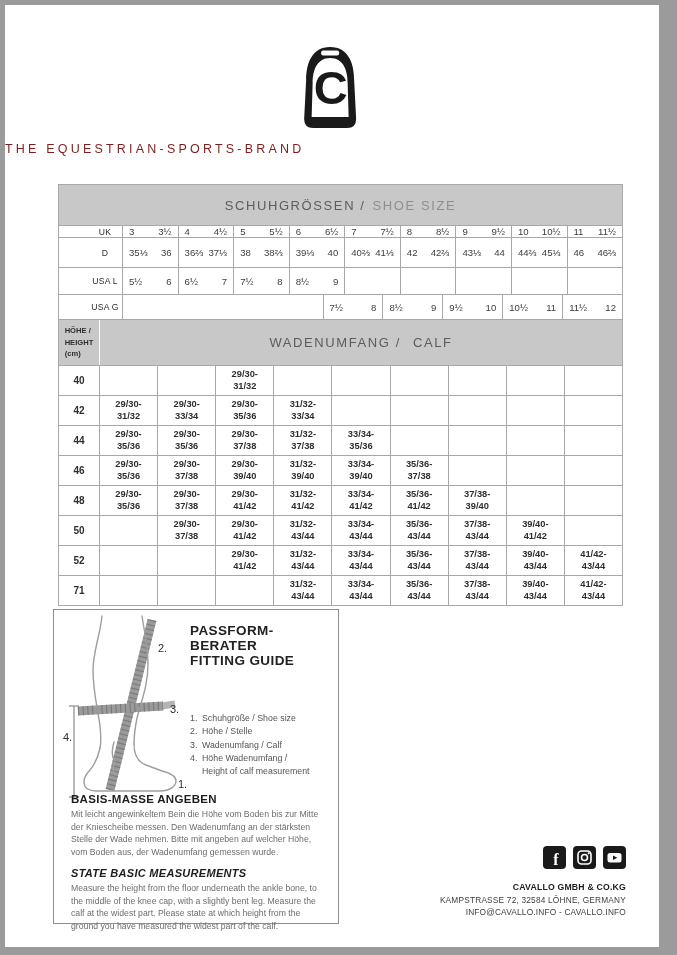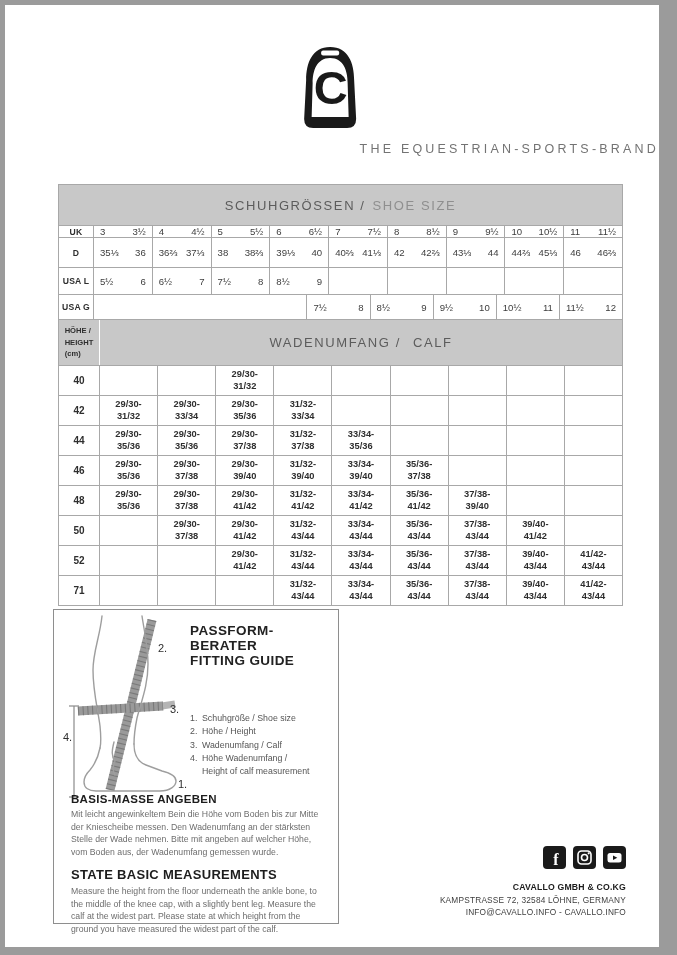--- a/index.html
+++ b/index.html
@@ -9,41 +9,41 @@
     font-family:"Liberation Sans", sans-serif;
     -webkit-font-smoothing:antialiased;
   }
   .page{
     position:absolute;left:5px;top:5px;width:654px;height:942px;
     background:#ffffff;overflow:hidden;
   }
   
   .logo{position:absolute;left:50%;top:41px;transform:translateX(-53%);}
   .tagline{
-    position:absolute;top:137px;left:0;width:100%;text-align:right;
-    font-size:12.5px;letter-spacing:3.2px;color:#737373;
+    position:absolute;top:137px;left:0;width:100%;text-align:left;
+    font-size:12.5px;letter-spacing:3.2px;color:#7f1d1d;
   }
   
   .tables{position:absolute;left:53px;top:179px;width:565px;}
   .table-block{border:1px solid #a8a8a8;box-sizing:border-box;}
   .calf-block{border-top:none;}
   .table-title{
     height:40px;background:#c8c8c8;display:flex;align-items:center;justify-content:center;
     gap:7px;font-size:13px;letter-spacing:1.6px;color:#5c5c5c;
   }
   .table-title .light{color:#8f8f8f;}
   .st-row{display:flex;border-top:1px solid #a8a8a8;align-items:stretch;}
   .st-row:nth-child(2){height:29px;}
   .st-row:nth-child(3){height:26px;}
   .st-row:nth-child(4){height:24px;}
   .st-row:nth-child(5){height:23px;}
   .st-label{
     width:34px;flex:0 0 34px;border-right:1px solid #a8a8a8;
     display:flex;align-items:center;justify-content:center;
-    font-size:8.6px;font-weight:bold;color:#2e2e2e;letter-spacing:0.2px;
+    font-size:8.6px;font-weight:normal;color:#2e2e2e;letter-spacing:0.2px;margin-left:29px;
   }
   .st-group{
     flex:1 1 0;display:flex;justify-content:space-between;align-items:center;
     padding:0 6px;font-size:9.6px;color:#3d3d3d;box-sizing:border-box;
   }
   .st-group + .st-group{border-left:1px solid #a8a8a8;}
   .st-merged{flex:4 1 0;}
   
   .calf-head{display:flex;height:45px;}
   .calf-corner{
@@ -75,21 +75,21 @@
     position:absolute;left:136px;top:13px;font-weight:bold;font-size:13.5px;
     line-height:1.12;letter-spacing:0.4px;color:#222;white-space:pre-line;
   }
   .fg-list{position:absolute;left:136px;top:102px;font-size:8.8px;color:#555;}
   .fg-item{display:flex;line-height:1.52;}
   .fg-item .num{width:12px;flex:0 0 12px;}
   .fg-item .txt{white-space:pre-line;}
   .sec-basis{position:absolute;left:17px;top:183px;width:254px;}
   .sec-state{position:absolute;left:17px;top:257px;width:256px;}
   .sec-h{font-size:11.5px;font-weight:bold;color:#1d1d1d;letter-spacing:0.3px;margin:0 0 3px 0;}
-  .sec-state .sec-h{font-size:13px;}
+  .sec-state .sec-h{font-size:11px;font-style:italic;}
   .sec-p{font-size:8.7px;color:#6d6d6d;line-height:1.45;margin:0;}
   
   .social{position:absolute;right:33px;top:841px;display:flex;gap:7px;}
   .social svg{display:block;cursor:pointer;}
   .footer-info{
     position:absolute;right:33px;top:876px;text-align:right;
     font-size:8.3px;line-height:1.5;color:#3d3d3d;letter-spacing:0.2px;
   }
   .footer-info .company{font-weight:bold;font-size:8.7px;color:#1c1c1c;}
 </style>
@@ -446,21 +446,21 @@
 
     <div class="fg-heading">PASSFORM-BERATER
 FITTING GUIDE</div>
     <div class="fg-list" id="fg-list">
         <div class="fg-item">
           <span class="num">1.</span>
           <span class="txt">Schuhgröße / Shoe size</span>
         </div>
         <div class="fg-item">
           <span class="num">2.</span>
-          <span class="txt">Höhe / Height</span>
+          <span class="txt">Höhe / Stelle</span>
         </div>
         <div class="fg-item">
           <span class="num">3.</span>
           <span class="txt">Wadenumfang / Calf</span>
         </div>
         <div class="fg-item">
           <span class="num">4.</span>
           <span class="txt">Höhe Wadenumfang /
 Height of calf measurement</span>
         </div>

